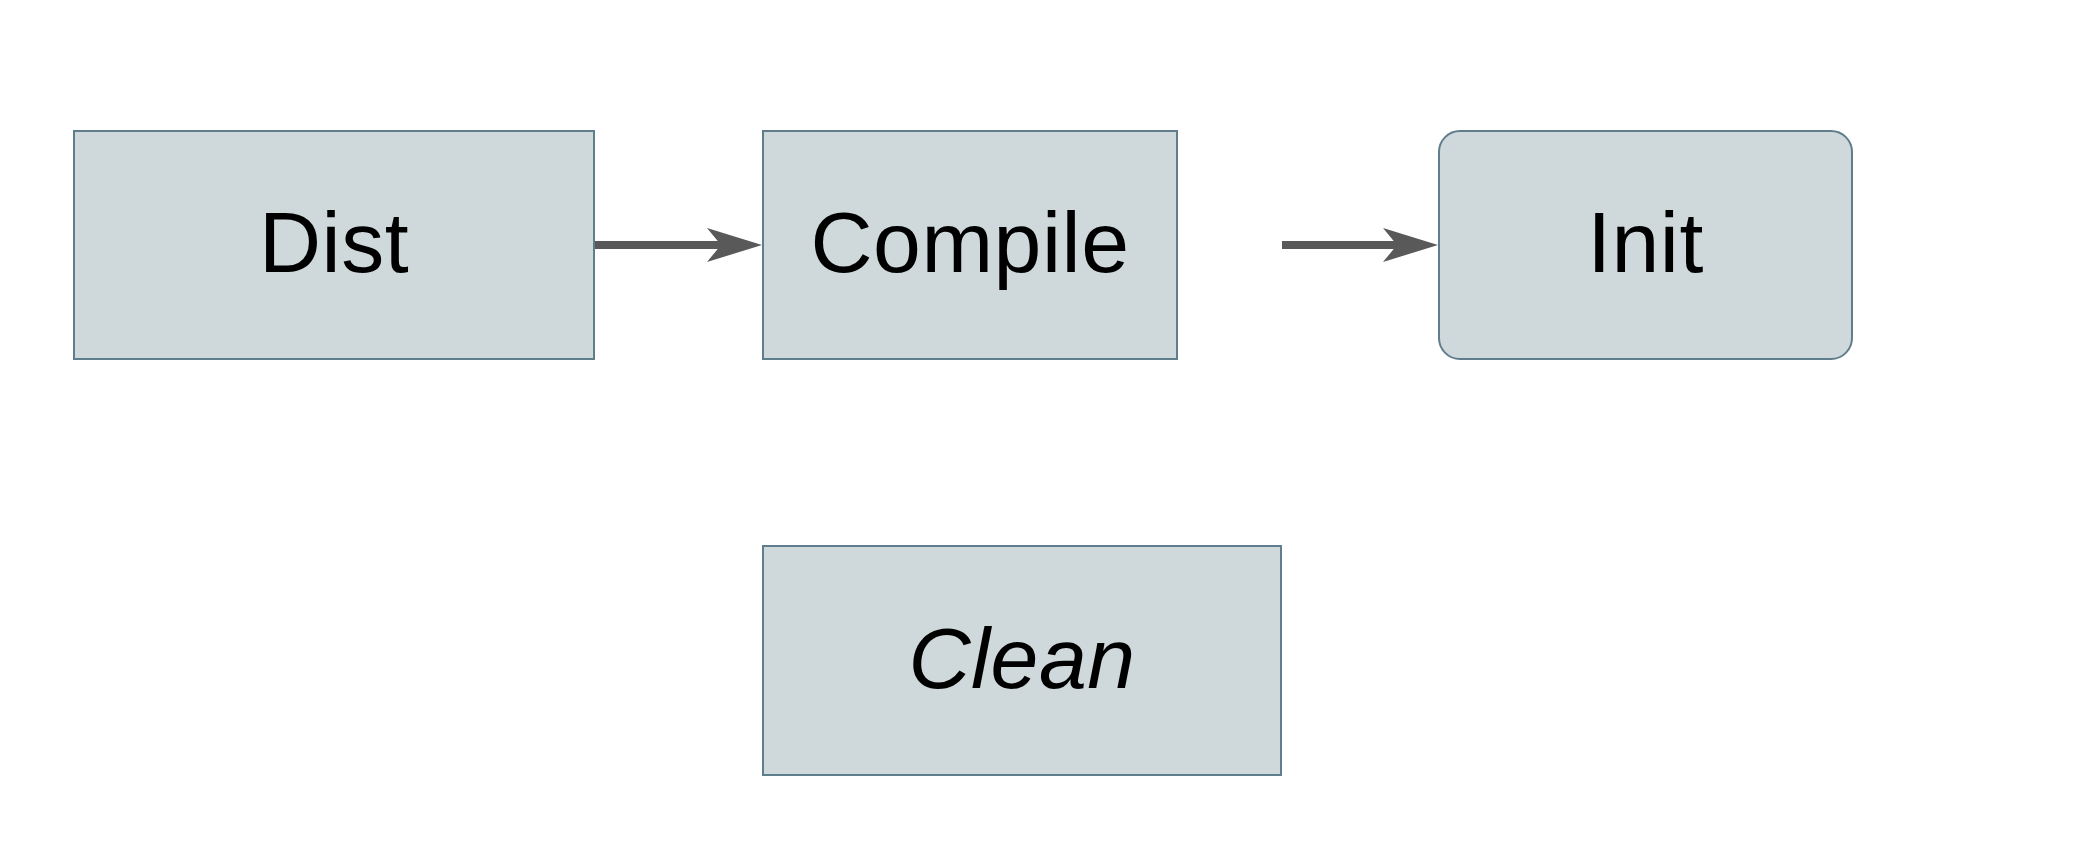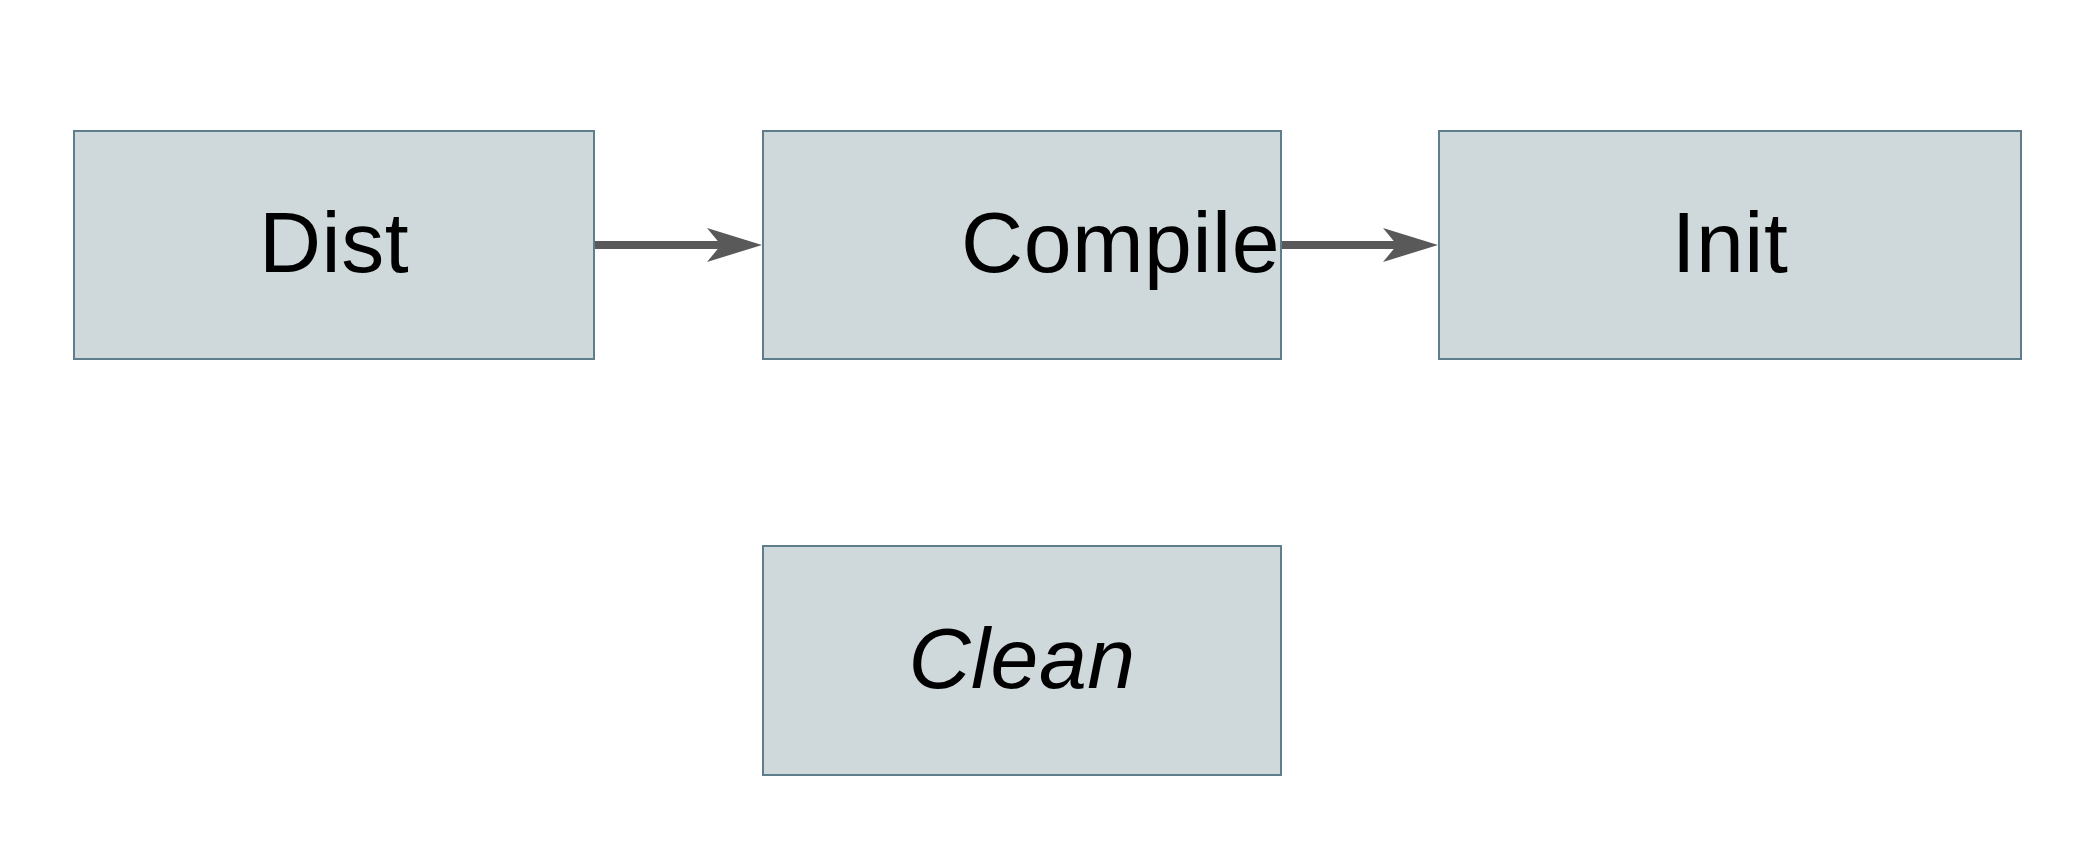--- a/index.html
+++ b/index.html
@@ -44,25 +44,25 @@
 </style>
 </head>
 <body>
 
 <div class="canvas">
 
   <div class="node" style="left:73px; top:98px; width:522px; height:230px;">
     <span class="node-label">Dist</span>
   </div>
 
-  <div class="node" style="left:762px; top:98px; width:520px; height:230px;justify-content:flex-end;">
+  <div class="node" style="left:762px; top:98px; width:416px; height:230px;">
     <span class="node-label">Compile</span>
   </div>
 
-  <div class="node" style="left:1438px; top:98px; width:584px; height:230px;">
+  <div class="node" style="left:1438px; top:98px; width:415px; height:230px;border-radius:22px;">
     <span class="node-label">Init</span>
   </div>
 
   <div class="node" style="left:762px; top:513px; width:520px; height:231px;font-style:italic;">
     <span class="node-label">Clean</span>
   </div>
 
   <svg class="arrow" style="left:595px; top:193px;" width="167" height="40" viewBox="0 0 167 40">
     <rect class="shaft" x="0" y="16" width="126" height="8"></rect>
     <polygon class="head" points="112,3 167,20 112,37 126,20"></polygon>

